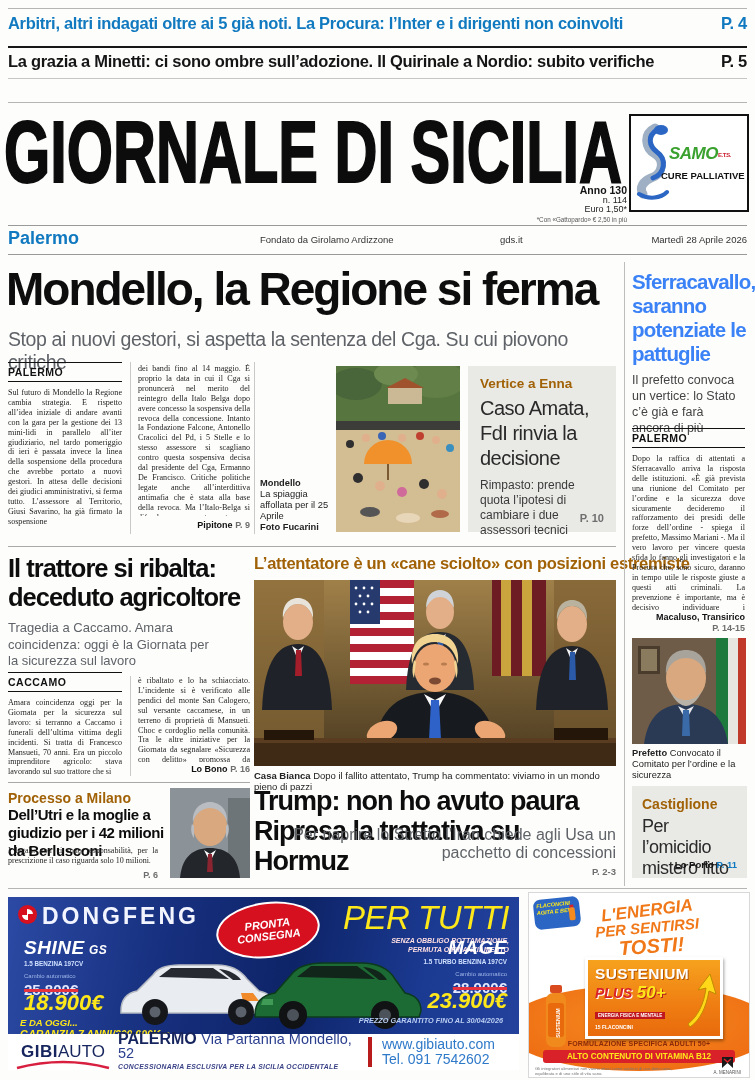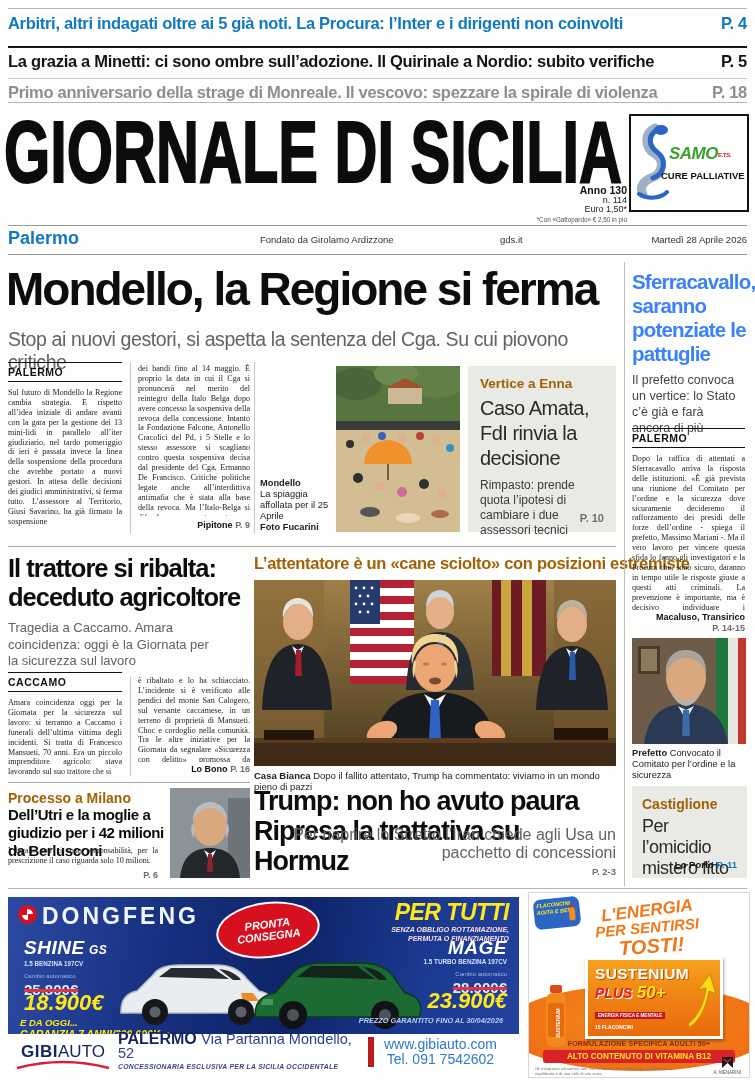--- a/index.html
+++ b/index.html
@@ -42,21 +42,21 @@
   #dongfeng{position:absolute;left:8px;top:897px;width:511px;height:173px;overflow:hidden;
     background:linear-gradient(100deg,#2c4aa4 0%,#17307f 30%,#0e2468 55%,#1b3a92 80%,#24429c 100%);}
   #df-brand{position:absolute;left:34px;top:6px;color:#f2f5ff;font-weight:bold;font-size:23px;letter-spacing:3px;}
   #df-logo{position:absolute;left:10px;top:8px;width:19px;height:19px;border-radius:50%;background:#d6101f;}
   #df-logo:after{content:"";position:absolute;left:4px;top:4px;width:11px;height:11px;border-radius:50%;
      background:conic-gradient(#fff 0 25%,#d6101f 25% 50%,#fff 50% 75%,#d6101f 75%);}
   #df-badge{position:absolute;left:208px;top:5px;width:100px;height:52px;background:#d6101f;border:2px solid #fff;
      border-radius:50%;transform:rotate(-7deg);display:flex;align-items:center;justify-content:center;
      text-align:center;color:#fff;font-weight:bold;font-style:italic;font-size:11px;line-height:12px;}
   #df-pertutti{position:absolute;right:10px;top:2px;text-align:right;}
-  #df-pertutti .t1{color:#ffe81a;font-style:italic;font-weight:bold;font-size:23px;letter-spacing:-0.5px;}
+  #df-pertutti .t1{color:#ffe81a;font-style:italic;font-weight:normal;font-size:33px;letter-spacing:-0.5px;}
   #df-pertutti .t2{color:#ffdfe2;font-style:italic;font-weight:bold;font-size:7px;line-height:8.5px;}
   .df-model{color:#fff;font-style:italic;font-weight:bold;font-size:19px;letter-spacing:0.5px;}
   .df-spec{color:#cfe0ff;font-size:6.3px;font-weight:bold;}
   .df-gear{color:#9fb6e8;font-size:6px;}
   .df-old{color:#e3e9ff;font-weight:bold;font-size:15px;text-decoration:line-through;
           text-decoration-color:#e5333f;text-decoration-thickness:2.5px;}
   .df-new{color:#ffe81a;font-style:italic;font-weight:bold;font-size:22px;}
   #df-left{position:absolute;left:16px;top:44px;line-height:13px;}
   #df-right{position:absolute;right:12px;top:44px;text-align:right;line-height:13px;}
   #df-war{position:absolute;left:12px;top:120px;color:#ffe81a;font-style:italic;font-weight:bold;
@@ -64,22 +64,22 @@
   #df-pricenote{position:absolute;right:16px;top:119px;color:#b9cdf2;font-style:italic;font-weight:bold;font-size:7.3px;}
   #df-cars{position:absolute;left:105px;top:52px;}
   #df-bar{position:absolute;left:0;bottom:0;width:511px;height:36px;background:#fff;display:flex;align-items:center;}
   #gibi-logo{width:110px;text-align:center;position:relative;}
   #gibi-logo .g1{font-weight:bold;font-size:17px;color:#16255e;letter-spacing:0.5px;}
   #gibi-logo .g2{font-weight:normal;font-size:17px;color:#16255e;}
   #df-bar-mid{width:250px;line-height:13px;}
   .df-city{font-weight:bold;font-size:16px;color:#16255e;}
   .df-addr{font-size:14.5px;color:#2b3f8f;}
   .df-tag{font-style:italic;font-weight:bold;font-size:6.8px;color:#3a4287;letter-spacing:0.3px;}
-  #df-bar-right{border-left:6px solid #b91c1c;padding-left:10px;line-height:15px;
-                color:#2f79c9;font-size:14px;text-align:center;}
+  #df-bar-right{border-left:4px solid #b91c1c;padding-left:10px;line-height:15px;
+                color:#2f79c9;font-size:14px;}
   #sustenium{position:absolute;left:528px;top:892px;width:220px;height:184px;background:#fff;
              border:1px solid #d8d8d8;overflow:hidden;}
   #su-badge{position:absolute;left:5px;top:5px;width:46px;height:30px;background:#2b66c4;border-radius:7px;
      transform:rotate(-6deg);color:#ffe81a;font-weight:bold;font-size:5.5px;line-height:6.5px;
      font-style:italic;padding:3px;box-sizing:border-box;}
   .su-slog{position:absolute;color:#f07818;font-weight:bold;font-style:italic;
      text-shadow:1px 1px 0 #fff,-1px -1px 0 #fff,1px -1px 0 #fff,-1px 1px 0 #fff;}
   #su-swoosh{position:absolute;left:-25px;top:92px;width:270px;height:86px;background:
      radial-gradient(ellipse at 50% 40%, #f58a1f 0%, #ef7014 70%, #e8650d 100%);border-radius:50%;}
   #su-box{position:absolute;left:56px;top:64px;width:132px;height:76px;border:3px solid #fff;
@@ -108,24 +108,20 @@
   <div class="striprow strip-blue" style="top:14px;">
     <span>Arbitri, altri indagati oltre ai 5 già noti. La Procura: l’Inter e i dirigenti non coinvolti</span>
     <span>P. 4</span>
   </div>
   <div class="hr" style="left:8px;top:46px;width:739px;height:2px;background:#161616;"></div>
   <div class="striprow strip-black" style="top:52px;">
     <span>La grazia a Minetti: ci sono ombre sull’adozione. Il Quirinale a Nordio: subito verifiche</span>
     <span>P. 5</span>
   </div>
   <div class="hr" style="left:8px;top:78px;width:739px;background:#c6c6c6;"></div>
-  <div class="striprow strip-gray" style="top:83px;">
-    <span>Primo anniversario della strage di Monreale. Il vescovo: spezzare la spirale di violenza</span>
-    <span>P. 18</span>
-  </div>
   <div class="hr" style="left:8px;top:102px;width:739px;background:#b5b5b5;"></div>
 
   <svg id="mast-title-svg" width="622" height="86" viewBox="0 0 622 86">
     <text x="0" y="74" font-family="Liberation Sans, sans-serif" font-weight="bold" font-size="88" fill="#0c0c0c" stroke="#0c0c0c" stroke-width="2" textLength="618" lengthAdjust="spacingAndGlyphs">GIORNALE DI SICILIA</text>
   </svg>
 
   <div id="samo-box">
     <svg class="abs" style="left:4px;top:6px;" width="36" height="78" viewBox="0 0 36 78">
       <path d="M20,6 C8,12 10,26 20,32 C30,38 28,52 16,56 C8,59 4,66 8,72" fill="none" stroke="#9fb0c4" stroke-width="9" stroke-linecap="round"></path>
       <path d="M22,8 C12,14 14,24 22,30 C32,37 30,52 18,56" fill="none" stroke="#2b66c4" stroke-width="5" stroke-linecap="round"></path>

